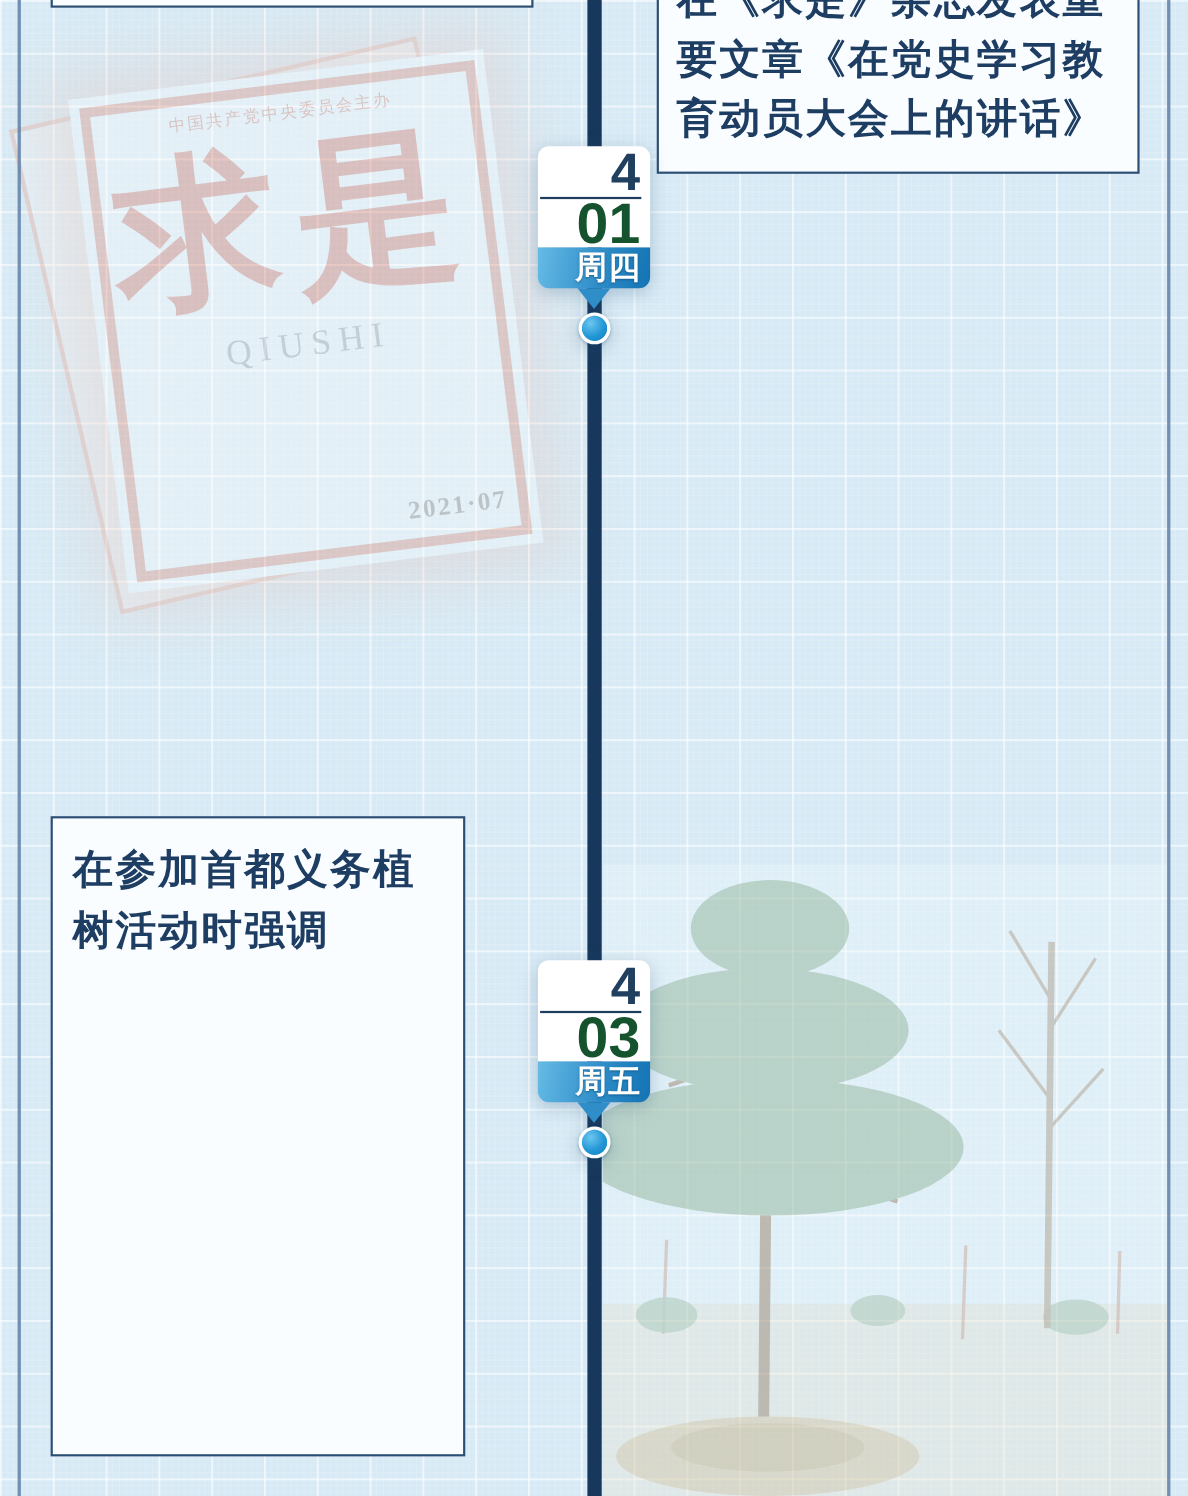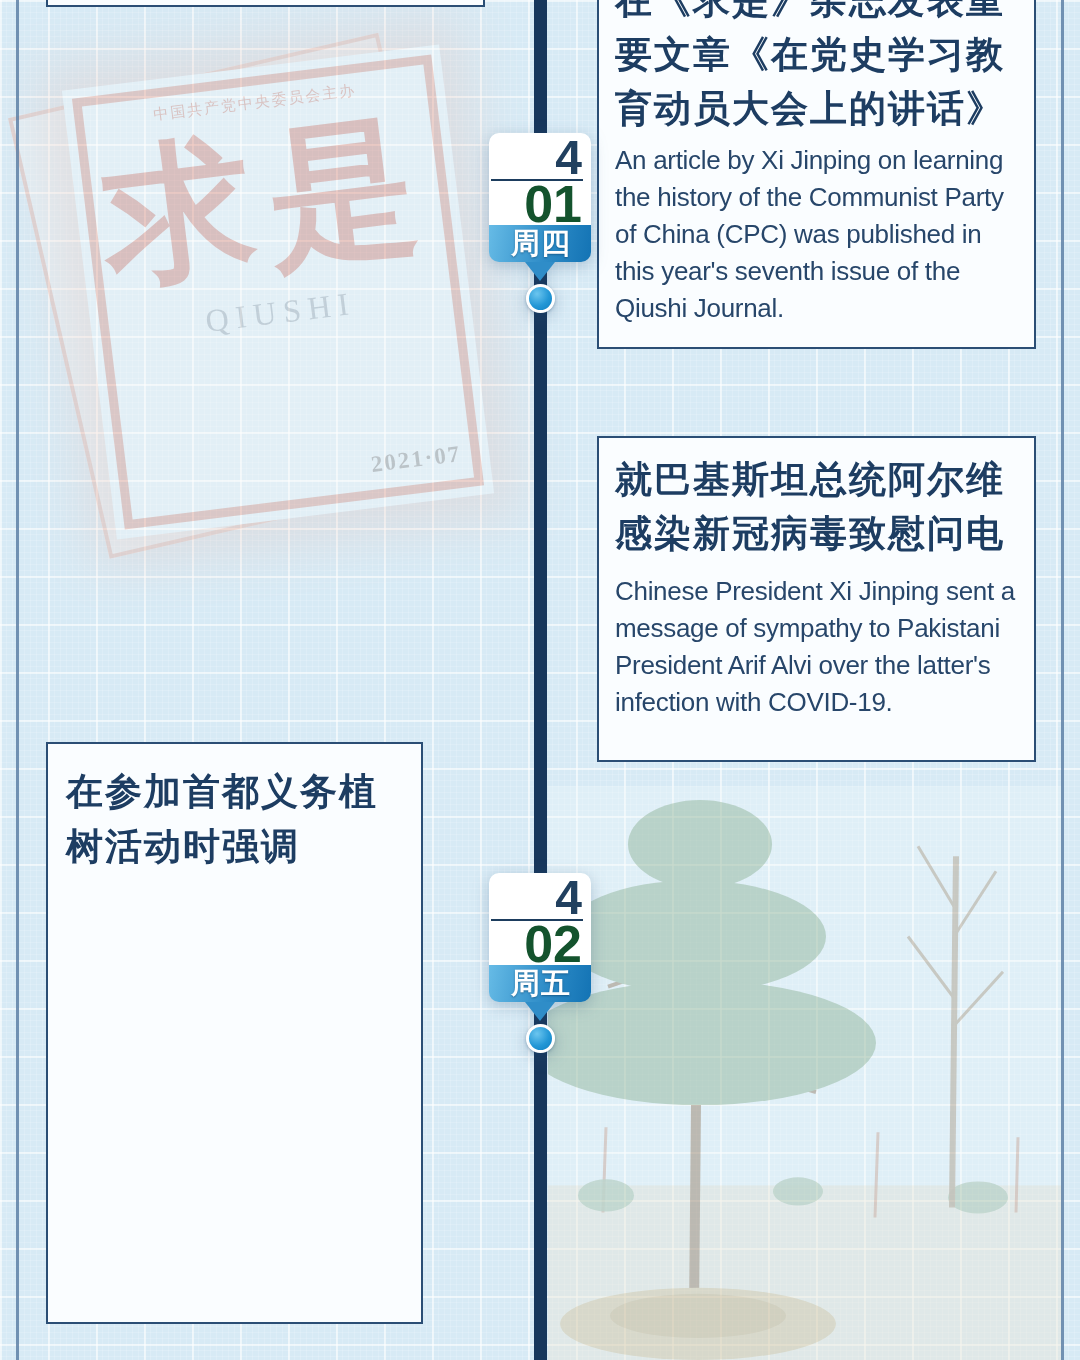--- a/index.html
+++ b/index.html
@@ -68,21 +68,21 @@
   .badge-1{top:133px;}
   .badge-2{top:873px;}
   .badge-top{box-sizing:border-box;height:92px;background:#ffffff;
     border-radius:10px 10px 0 0;padding:5px 9px 0 0;
     display:flex;flex-direction:column;align-items:flex-end;}
   .badge-month{font-size:48px;line-height:40px;font-weight:700;color:#21405f;}
   .badge-divider{width:92px;height:4px;background:#1d3d5e;margin:1px -1px 2px 0;}
   .badge-day{font-size:52px;line-height:42px;font-weight:700;color:#14532d;}
   .badge-band{height:37px;border-radius:0 0 10px 10px;
     background:linear-gradient(100deg,#66bbe6 0%,#2f8dc8 55%,#1373b4 100%);
-    display:flex;align-items:center;justify-content:flex-end;padding-right:20px;
+    display:flex;align-items:center;justify-content:flex-end;padding-right:8px;
     color:#ffffff;font-size:29px;font-weight:700;letter-spacing:1px;
     text-shadow:0 1px 2px rgba(10,60,100,.55);}
   .badge-pointer{width:0;height:0;margin:0 auto;
     border-left:15px solid transparent;border-right:15px solid transparent;
     border-top:19px solid #2f8dc8;}
   .badge-dot{width:23px;height:23px;border-radius:50%;margin:3px auto 0;
     background:radial-gradient(circle at 35% 30%,#6cc6ef 0%,#2397d6 55%,#0f7fc0 100%);
     border:3px solid #ffffff;box-shadow:0 1px 3px rgba(20,60,100,.35);}
 </style>
 </head>
@@ -140,27 +140,22 @@
   </div>
 
   <div class="accent-line accent-left"></div>
   <div class="accent-line accent-right"></div>
   <div class="timeline-bar"></div>
 
   <div class="card card-cut"></div>
 
   <article class="card card-r1">
     <h2 class="headline-zh">在《求是》杂志发表重要文章《在党史学习教育动员大会上的讲话》</h2>
-    <p class="body-en">An article by Xi Jinping on learning the history of the Communist Party of China (CPC) was published in this year's seventh issue of the Qiushi Journal.</p>
   </article>
 
-  <article class="card card-r2">
-    <h2 class="headline-zh">就巴基斯坦总统阿尔维感染新冠病毒致慰问电</h2>
-    <p class="body-en">Chinese President Xi Jinping sent a message of sympathy to Pakistani President Arif Alvi over the latter's infection with COVID-19.</p>
-  </article>
 
   <article class="card card-l1">
     <h2 class="headline-zh">
       <span>在参加首都义务植树活动时强调</span><br>
     </h2>
   </article>
 
   <div class="badge badge-1">
     <div class="badge-top">
       <div class="badge-month">4</div>
@@ -171,21 +166,21 @@
       <span>周四</span>
     </div>
     <div class="badge-pointer"></div>
     <div class="badge-dot"></div>
   </div>
 
   <div class="badge badge-2">
     <div class="badge-top">
       <div class="badge-month">4</div>
       <div class="badge-divider"></div>
-      <div class="badge-day">02</div>
+      <div class="badge-day">03</div>
     </div>
     <div class="badge-band">
       <span>周五</span>
     </div>
     <div class="badge-pointer"></div>
     <div class="badge-dot"></div>
   </div>
 
 </div>
 

